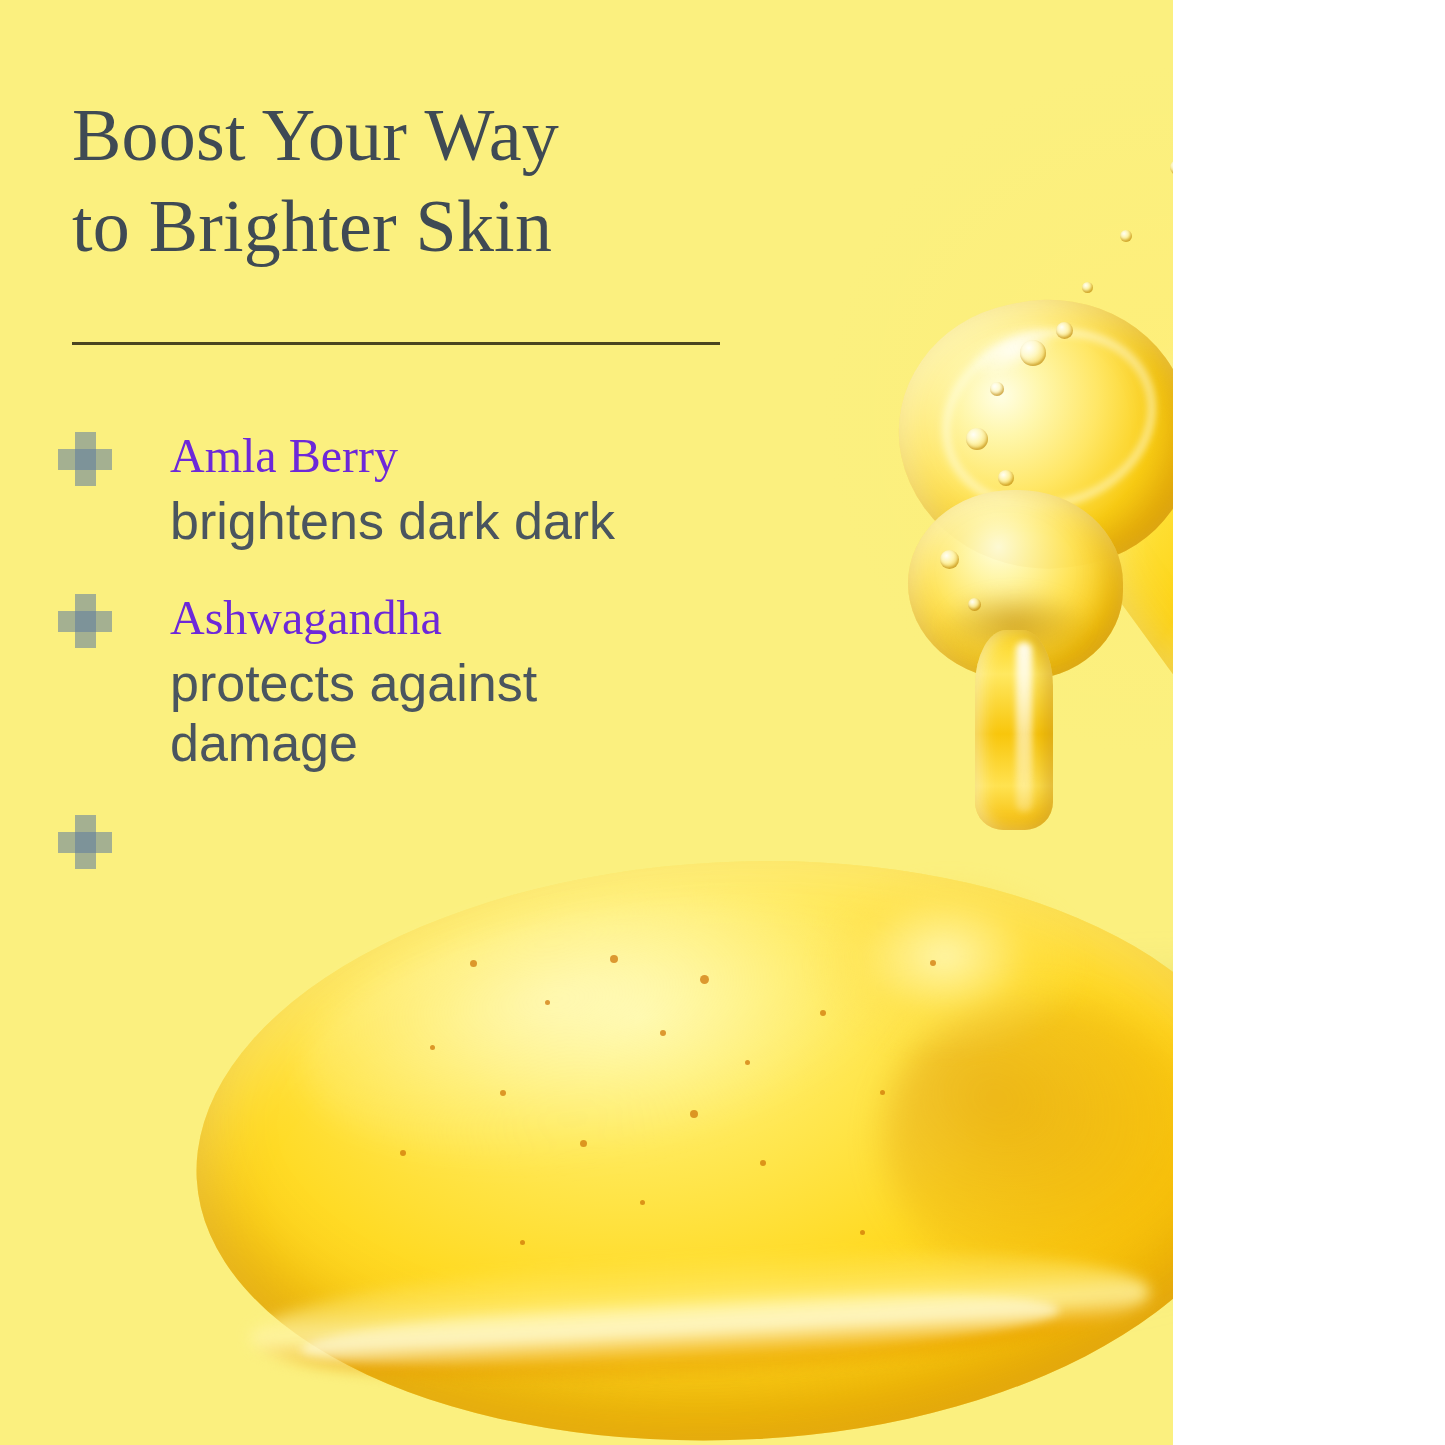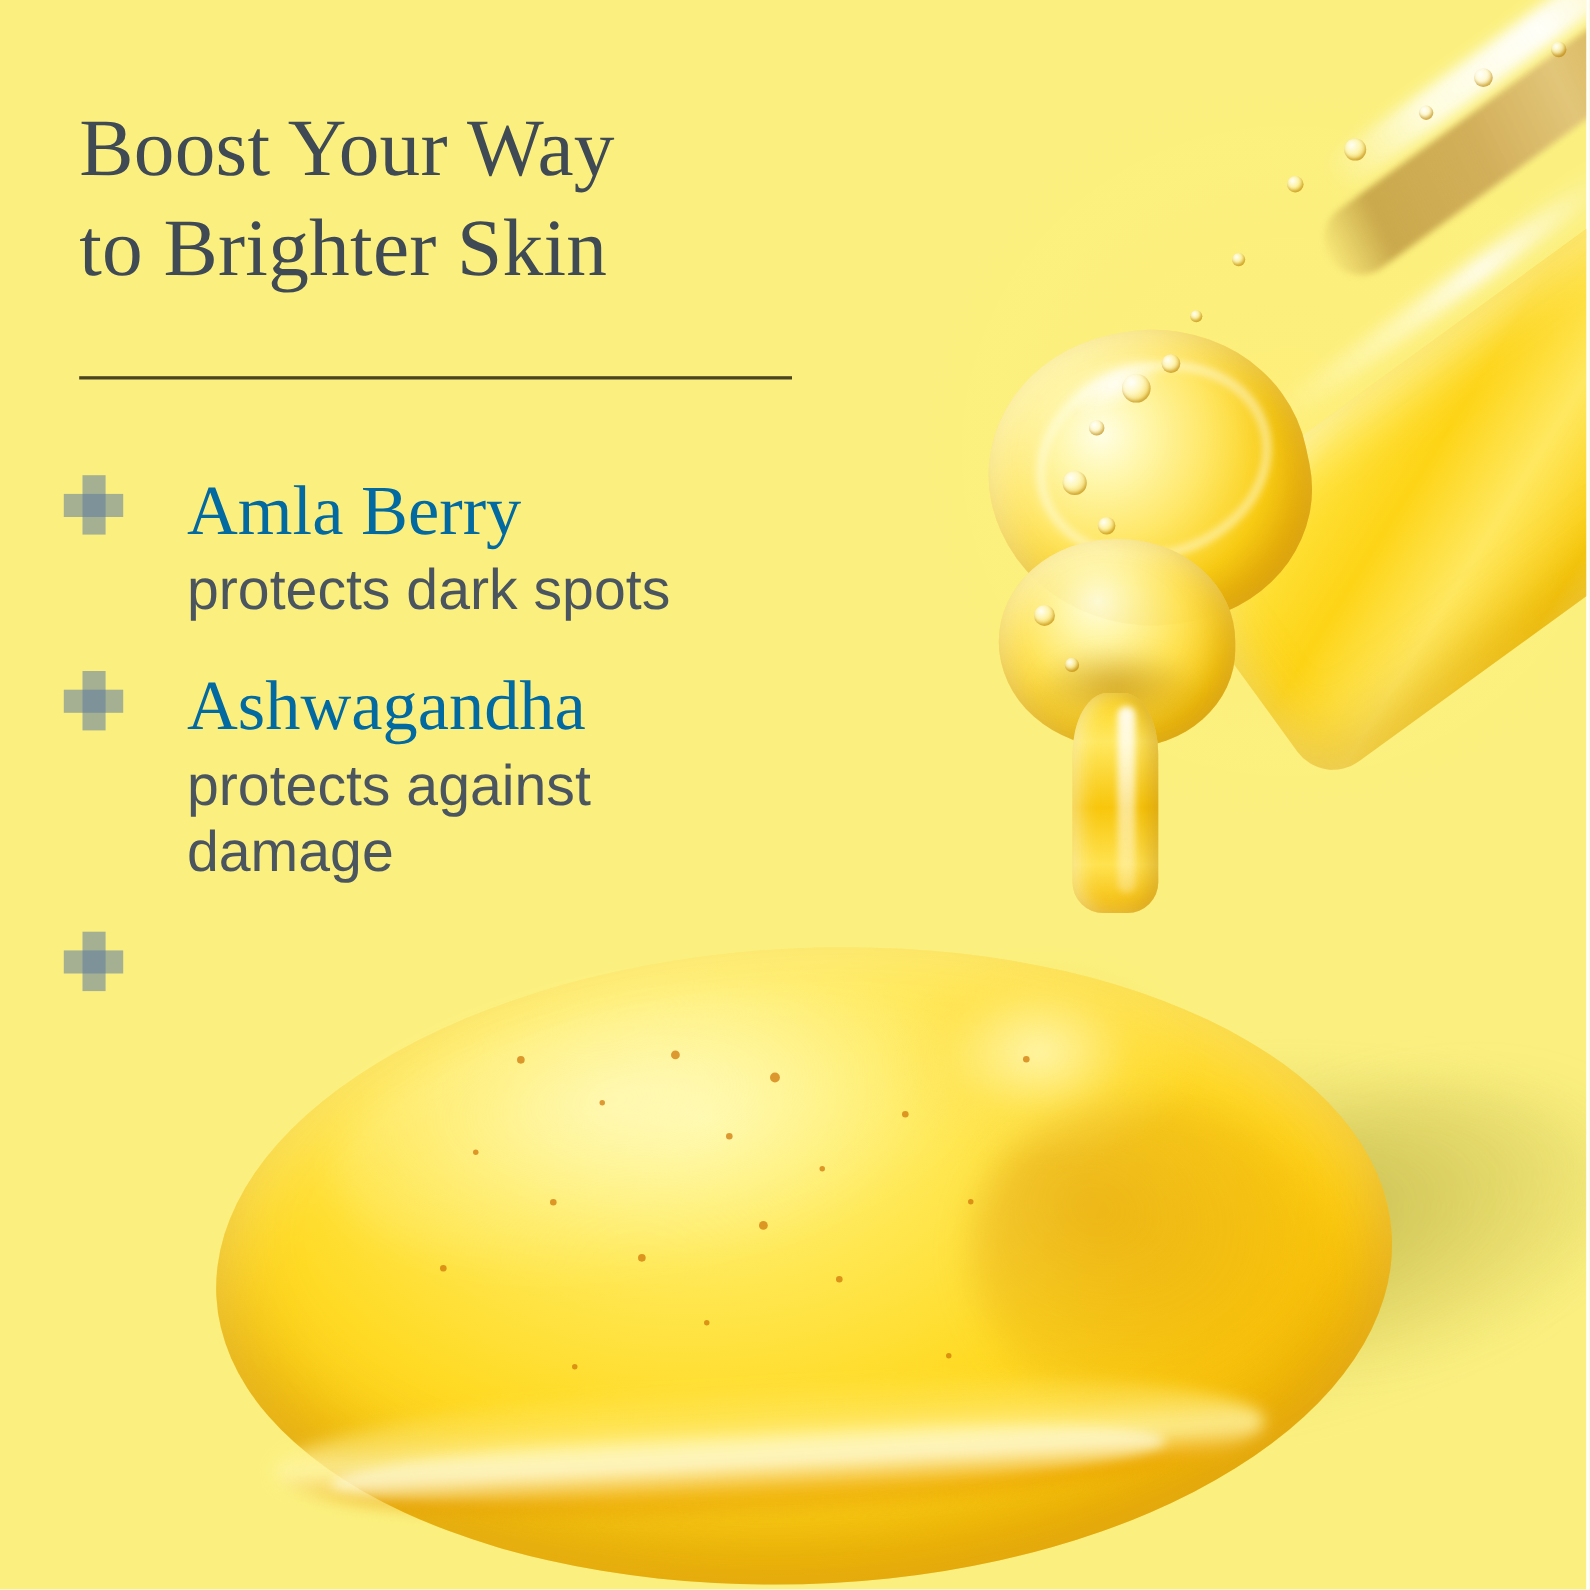--- a/index.html
+++ b/index.html
@@ -3,21 +3,21 @@
 <meta charset="utf-8">
 <style>
   html, body {
     margin: 0;
     padding: 0;
     background: #ffffff;
   }
 
   #ad {
     position: relative;
-    width: 1442px;
+    width: 1173px;
     height: 1445px;
     overflow: hidden;
     background: #fbf07f;
     font-family: "Liberation Sans", sans-serif;
   }
 
   
   .photo-layer {
     position: absolute;
     inset: 0;
@@ -428,23 +428,23 @@
     left: 0; top: 17px;
     width: 54px; height: 21px;
   }
   .plus .bar-v {
     left: 17px; top: 0;
     width: 21px; height: 54px;
   }
 
   .b-title {
     font-family: "Liberation Serif", "DejaVu Serif", serif;
-    font-size: 64px;
+    font-size: 48px;
     line-height: 1.0;
-    color: #0369a1;
+    color: #6d28d9;
     padding-left: 112px;
   }
   .b-sub {
     font-family: "Liberation Sans", sans-serif;
     font-size: 52px;
     line-height: 1.15;
     color: #4a555f;
     padding-left: 112px;
     margin-top: 12px;
     max-width: 640px;
@@ -533,21 +533,21 @@
     <div class="divider"></div>
 
     <div class="bullets">
 
       <div class="bullet">
         <span class="plus">
           <span class="bar-h"></span>
           <span class="bar-v"></span>
         </span>
         <div class="b-title">Amla Berry</div>
-        <div class="b-sub wide">protects dark spots</div>
+        <div class="b-sub wide">brightens dark dark</div>
       </div>
 
       <div class="bullet">
         <span class="plus">
           <span class="bar-h"></span>
           <span class="bar-v"></span>
         </span>
         <div class="b-title">Ashwagandha</div>
         <div class="b-sub narrow">protects against damage</div>
       </div>

